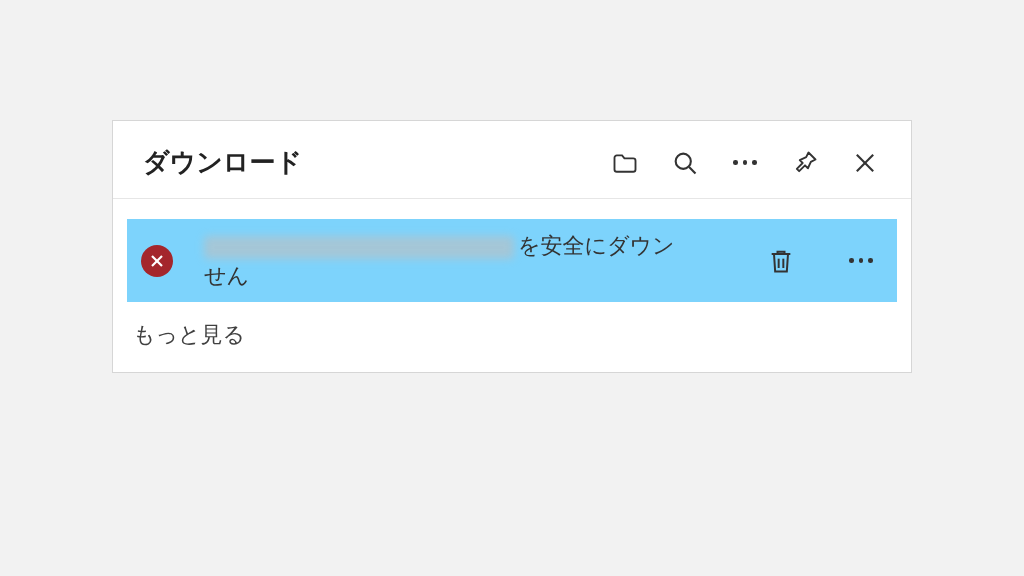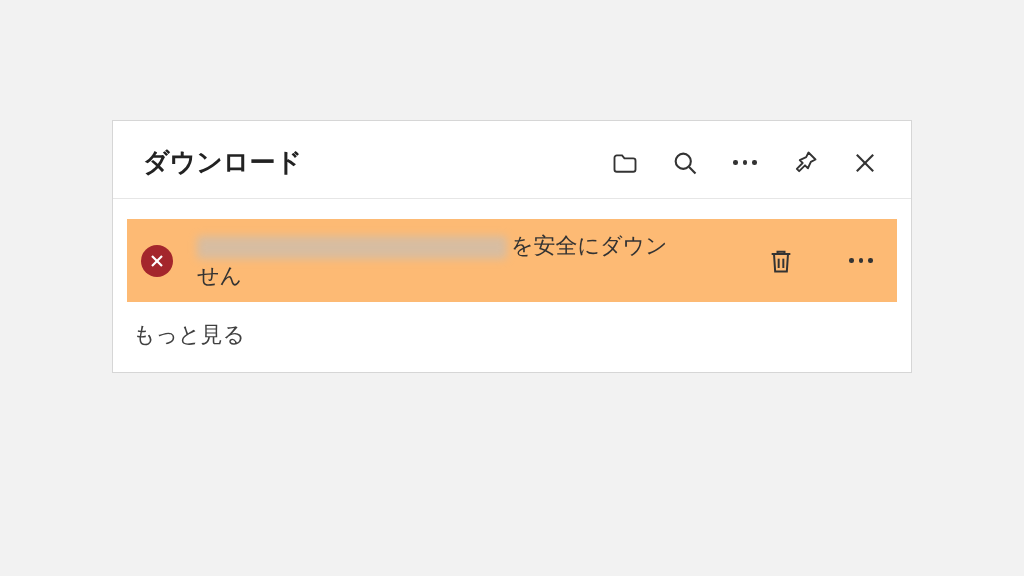--- a/index.html
+++ b/index.html
@@ -42,25 +42,25 @@
       height: 32px;
       display: flex;
       align-items: center;
       justify-content: center;
       color: #333;
       cursor: pointer;
     }
     .icon-btn svg { width: 28px; height: 28px; }
     .download-item {
       margin: 20px 14px 0 14px;
-      background: #fdba74;
+      background: #7dd3fc;
       display: flex;
       align-items: center;
       padding: 12px 10px 12px 14px;
-      gap: 24px;
+      gap: 31px;
     }
     .status-badge {
       width: 32px;
       height: 32px;
       border-radius: 50%;
       background: #a4262c;
       display: flex;
       align-items: center;
       justify-content: center;
       flex-shrink: 0;

